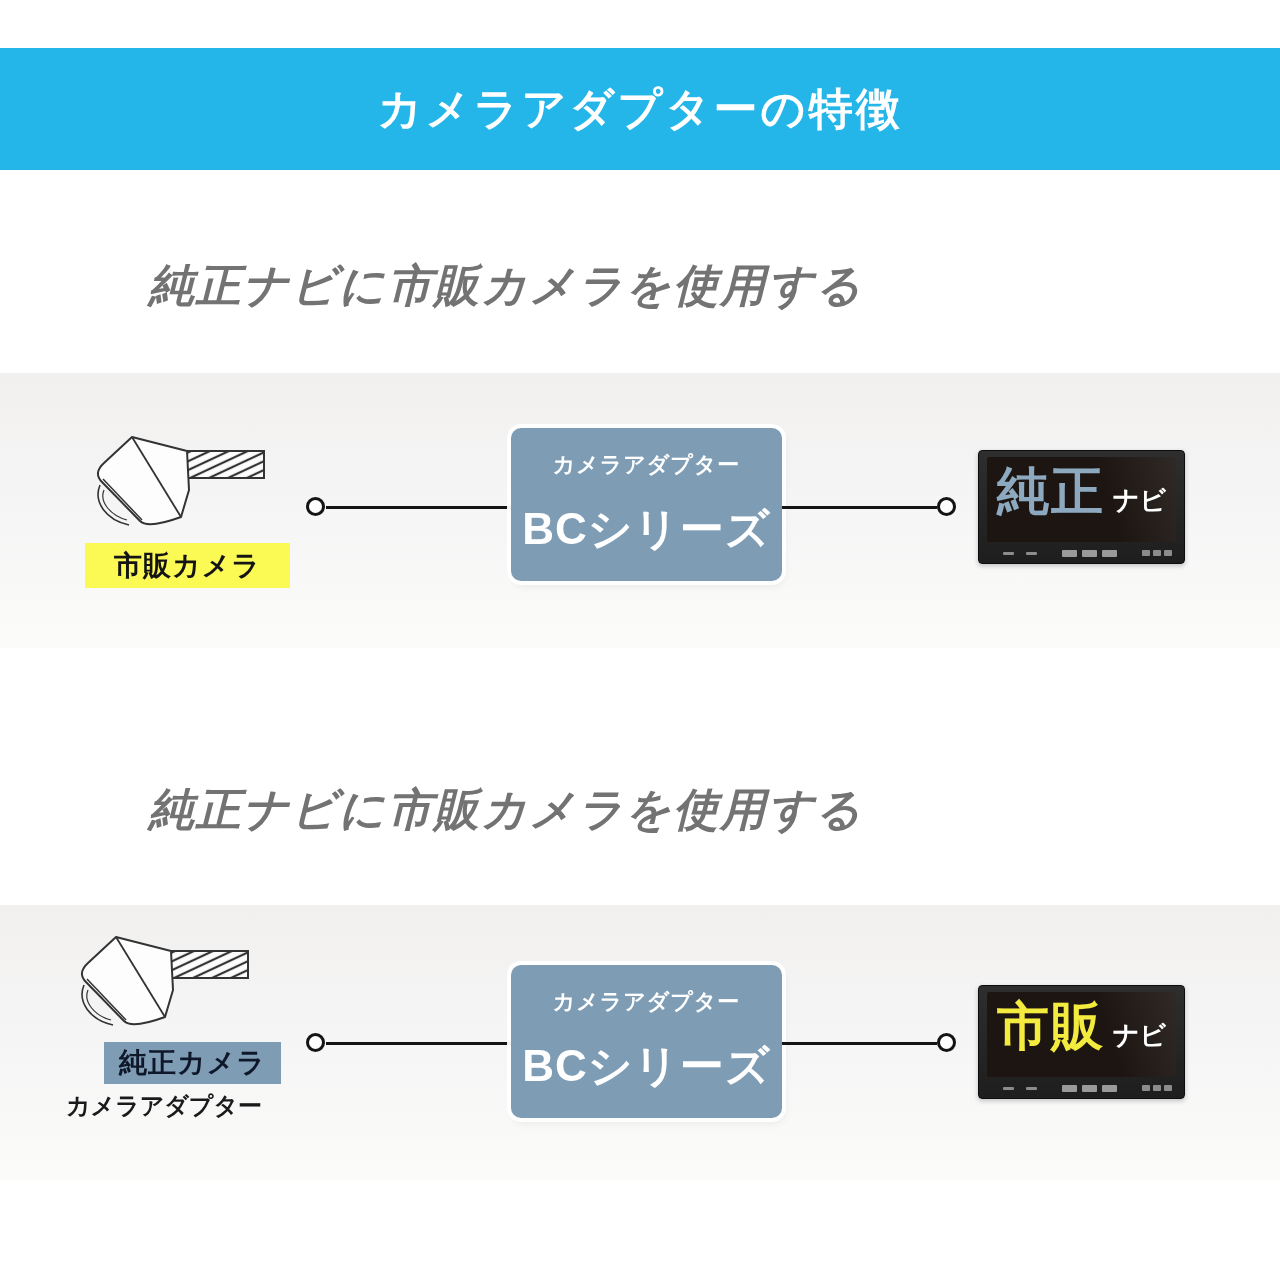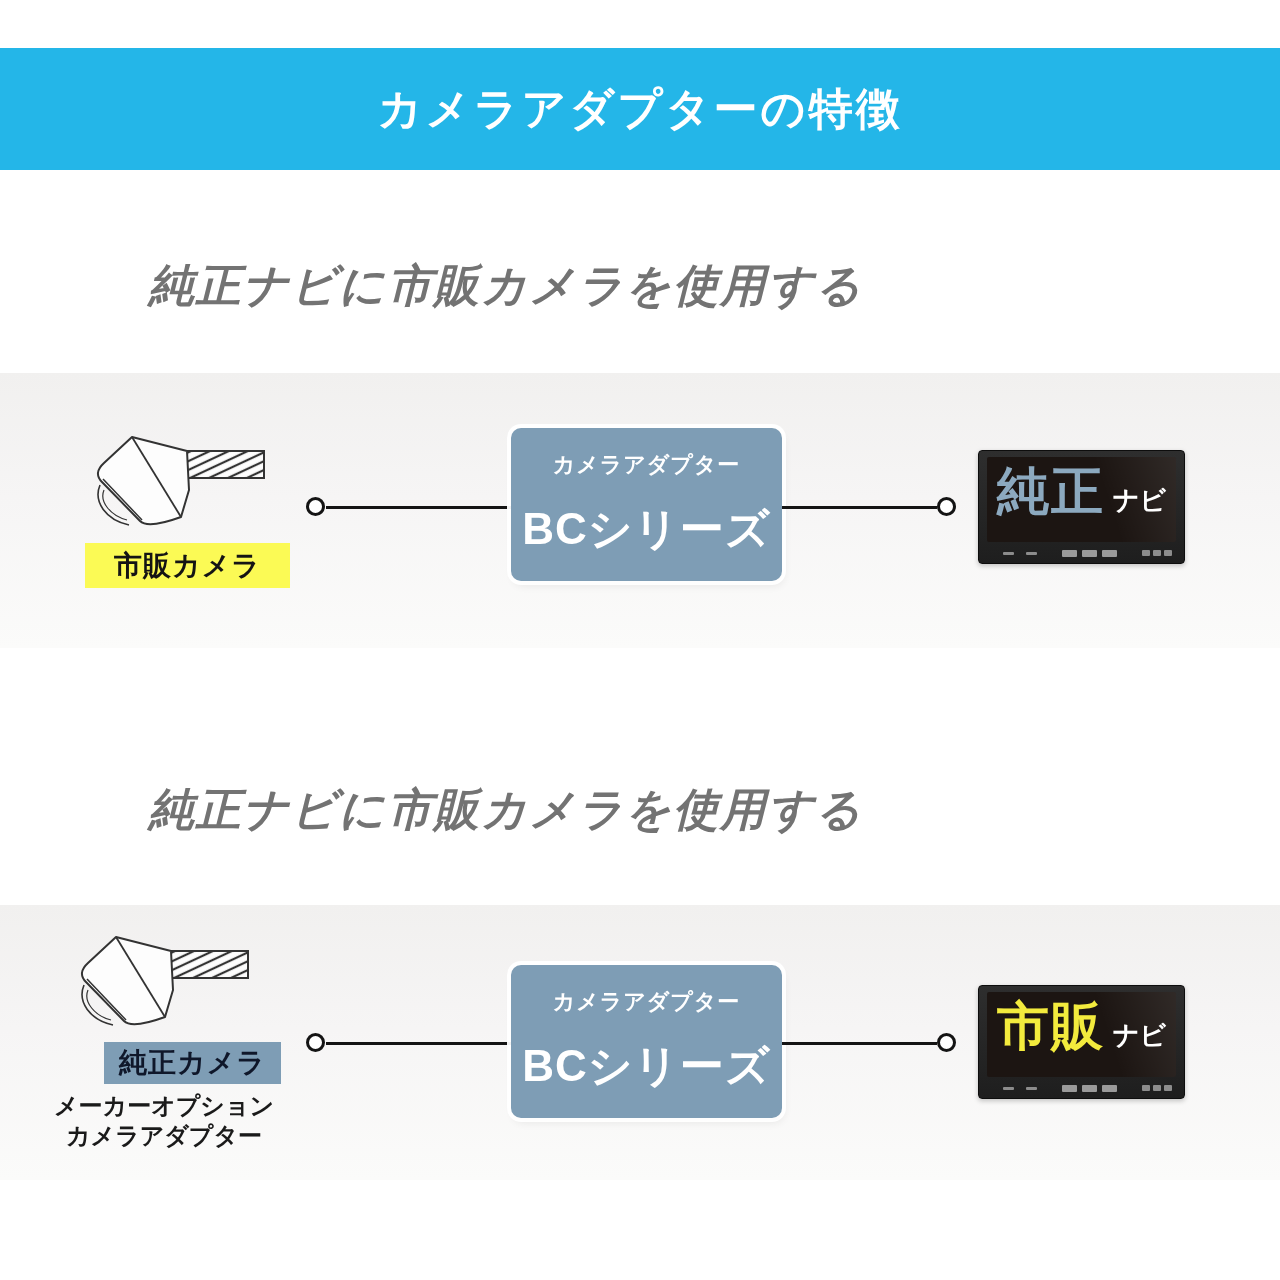--- a/index.html
+++ b/index.html
@@ -204,21 +204,20 @@
       <rect x="104" y="21" width="80" height="27" fill="url(#hatch-b)" stroke="#333333" stroke-width="2"></rect>
       <path d="M52,7 L107,21 L109,60 L101,87 Q68,99 60,91 L22,52 Q13,43 24,33 Z" fill="#fdfdfd" stroke="#333333" stroke-width="2" stroke-linejoin="round"></path>
       <path class="ink" d="M52,7 L101,87" stroke-width="1.8"></path>
       <path class="ink" d="M23,49 L62,90" stroke-width="1.5"></path>
       <path class="ink" d="M20,55 C13,72 26,90 49,95" stroke-width="1.6"></path>
       <path class="ink" d="M24,60 C19,72 31,86 47,90" stroke-width="1.2"></path>
     </svg>
 
     <div class="label blue-label">純正カメラ</div>
     <div class="sublabels">
-      <span>メーカーオプション</span>
       <span>カメラアダプター</span>
     </div>
 
     <span class="node n-left"></span>
     <span class="wire w-left"></span>
 
     <div class="adapter-box">
       <span class="adapter-sub">カメラアダプター</span>
       <span class="adapter-main">BCシリーズ</span>
     </div>

